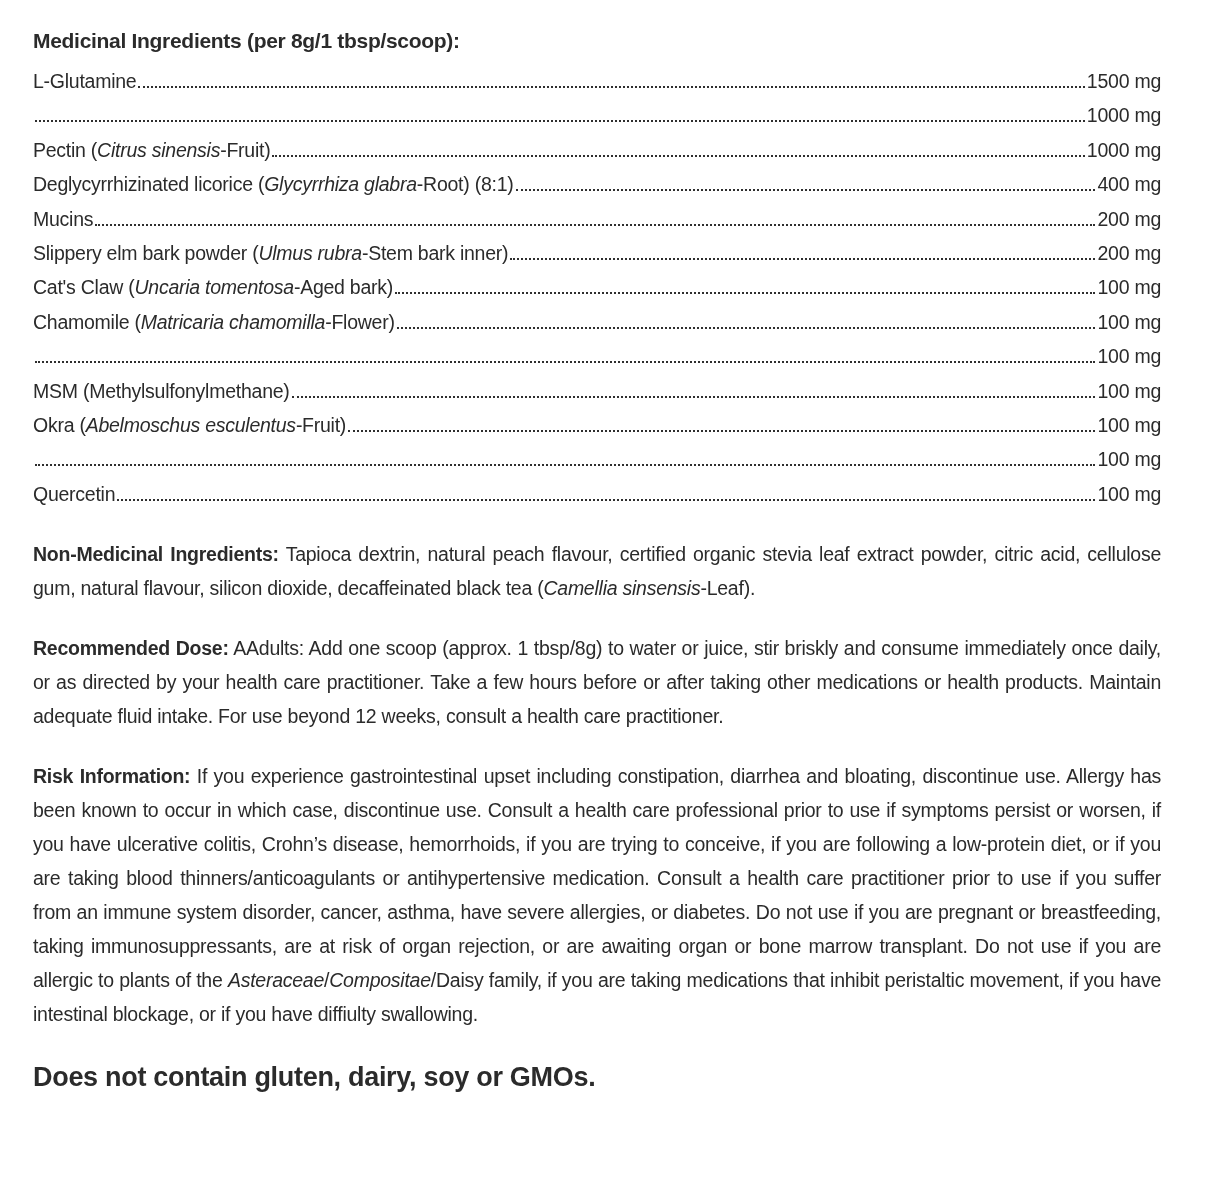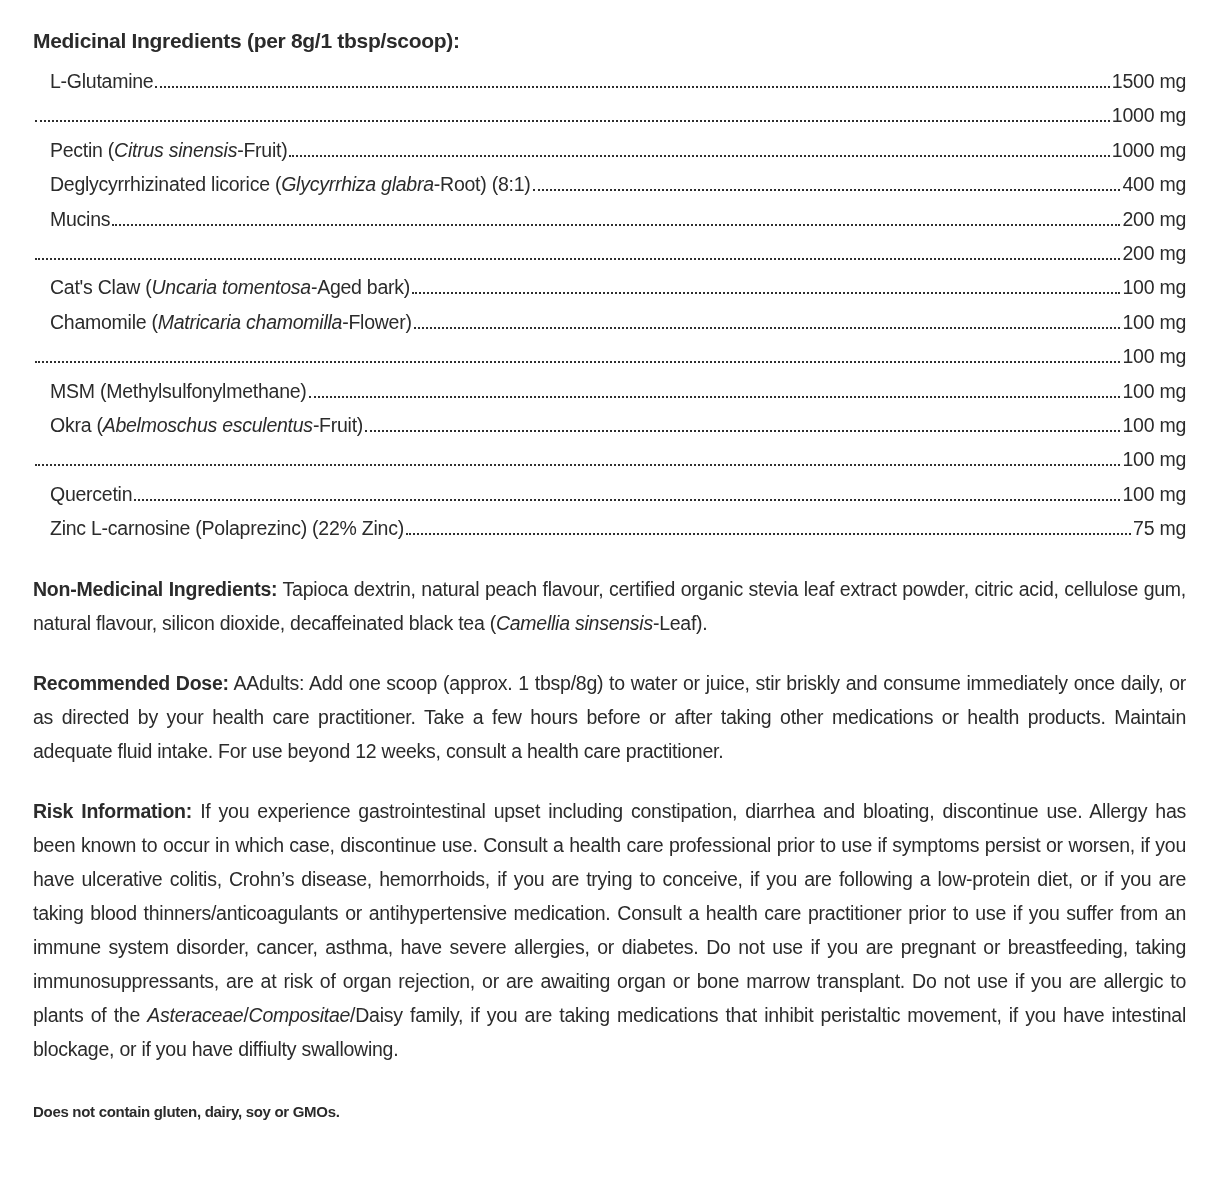--- a/index.html
+++ b/index.html
@@ -4,56 +4,56 @@
 <style>
   * { box-sizing: border-box; }
   html, body { margin: 0; padding: 0; background: #ffffff; }
   body {
     width: 1206px;
     height: 1200px;
     font-family: "Liberation Sans", sans-serif;
     color: #2b2b2b;
     overflow: hidden;
   }
-  .page { padding: 26px 20px 0 33px; }
+  .page { padding: 26px 45px 0 33px; }
   i { font-style: italic; }
   .heading {
     font-size: 21px;
     font-weight: bold;
     letter-spacing: -0.3px;
     margin: 0 0 8px 0;
     line-height: 30px;
   }
   .rows { width: 100%; }
   .row {
     display: flex;
     align-items: baseline;
     font-size: 19.5px;
     line-height: 34.4px;
     letter-spacing: -0.25px;
     white-space: nowrap;
   }
-  .name { flex: 0 0 auto; margin-left: 17px; }
+  .name { flex: 0 0 auto; }
   .leader {
     flex: 1 1 auto;
     min-width: 12px;
     border-bottom: 2px dotted #2e2e2e;
     margin: 0 2px;
   }
   .value { flex: 0 0 auto; }
   .para {
     font-size: 19.5px;
     line-height: 34px;
     letter-spacing: -0.25px;
     text-align: justify;
     margin: 26px 0 0 0;
   }
   .para b { font-weight: bold; }
   .footer-line {
-    font-size: 15px;
+    font-size: 27px;
     font-weight: bold;
     letter-spacing: -0.3px;
     margin: 30px 0 4px 0;
     line-height: 32px;
   }
 </style>
 </head>
 <body>
 
 <div class="page">
@@ -79,20 +79,21 @@
         <span class="name">Deglycyrrhizinated licorice (<i>Glycyrrhiza glabra</i>-Root) (8:1)</span>
         <span class="leader"></span>
         <span class="value">400 mg</span>
       </div>
       <div class="row">
         <span class="name">Mucins</span>
         <span class="leader"></span>
         <span class="value">200 mg</span>
       </div>
       <div class="row">
+        <span class="name">Slippery elm bark powder (<i>Ulmus rubra</i>-Stem bark inner)</span>
         <span class="leader"></span>
         <span class="value">200 mg</span>
       </div>
       <div class="row">
         <span class="name">Cat's Claw (<i>Uncaria tomentosa</i>-Aged bark)</span>
         <span class="leader"></span>
         <span class="value">100 mg</span>
       </div>
       <div class="row">
         <span class="name">Chamomile (<i>Matricaria chamomilla</i>-Flower)</span>
@@ -115,25 +116,20 @@
       </div>
       <div class="row">
         <span class="leader"></span>
         <span class="value">100 mg</span>
       </div>
       <div class="row">
         <span class="name">Quercetin</span>
         <span class="leader"></span>
         <span class="value">100 mg</span>
       </div>
-      <div class="row">
-        <span class="name">Zinc L-carnosine (Polaprezinc) (22% Zinc)</span>
-        <span class="leader"></span>
-        <span class="value">75 mg</span>
-      </div>
     </div>
 
   <p class="para"><b>Non-Medicinal Ingredients:</b><span> Tapioca dextrin, natural peach flavour, certified organic stevia leaf extract powder, citric acid, cellulose gum, natural flavour, silicon dioxide, decaffeinated black tea (<i>Camellia sinsensis</i>-Leaf).</span></p>
 
   <p class="para"><b>Recommended Dose:</b><span> AAdults: Add one scoop (approx. 1 tbsp/8g) to water or juice, stir briskly and consume immediately once daily, or as directed by your health care practitioner. Take a few hours before or after taking other medications or health products. Maintain adequate fluid intake. For use beyond 12 weeks, consult a health care practitioner.</span></p>
 
   <p class="para"><b>Risk Information:</b><span> If you experience gastrointestinal upset including constipation, diarrhea and bloating, discontinue use. Allergy has been known to occur in which case, discontinue use. Consult a health care professional prior to use if symptoms persist or worsen, if you have ulcerative colitis, Crohn’s disease, hemorrhoids, if you are trying to conceive, if you are following a low-protein diet, or if you are taking blood thinners/anticoagulants or antihypertensive medication. Consult a health care practitioner prior to use if you suffer from an immune system disorder, cancer, asthma, have severe allergies, or diabetes. Do not use if you are pregnant or breastfeeding, taking immunosuppressants, are at risk of organ rejection, or are awaiting organ or bone marrow transplant. Do not use if you are allergic to plants of the <i>Asteraceae</i>/<i>Compositae</i>/Daisy family, if you are taking medications that inhibit peristaltic movement, if you have intestinal blockage, or if you have diffiulty swallowing.</span></p>
 
   <p class="footer-line">Does not contain gluten, dairy, soy or GMOs.</p>
 

